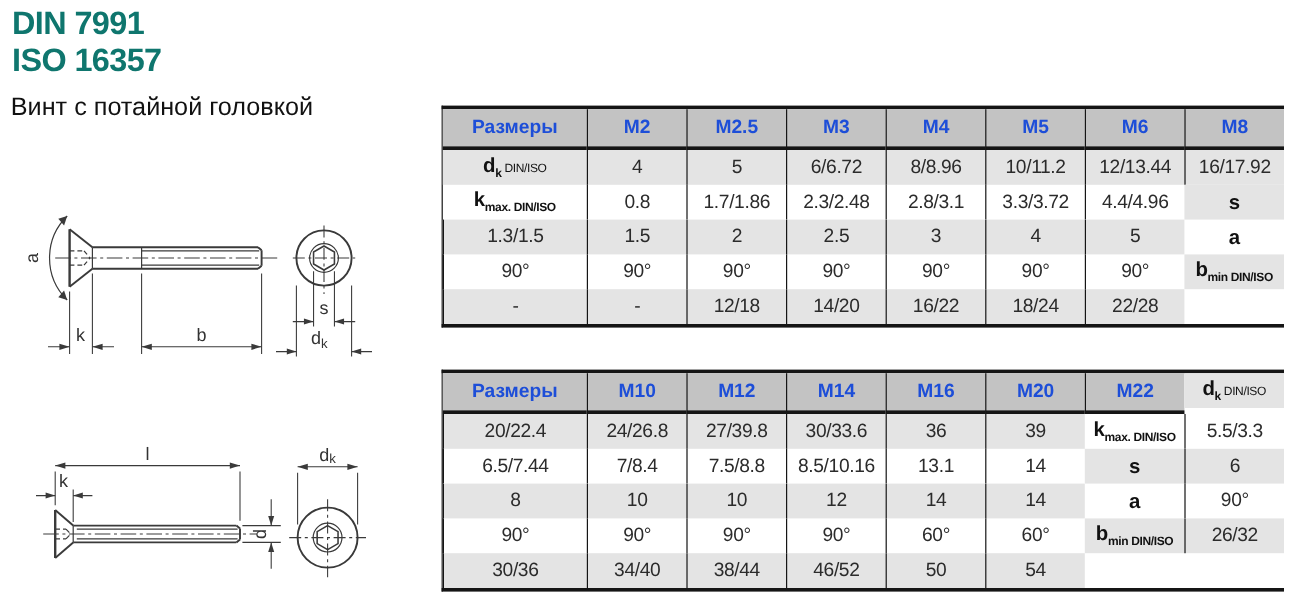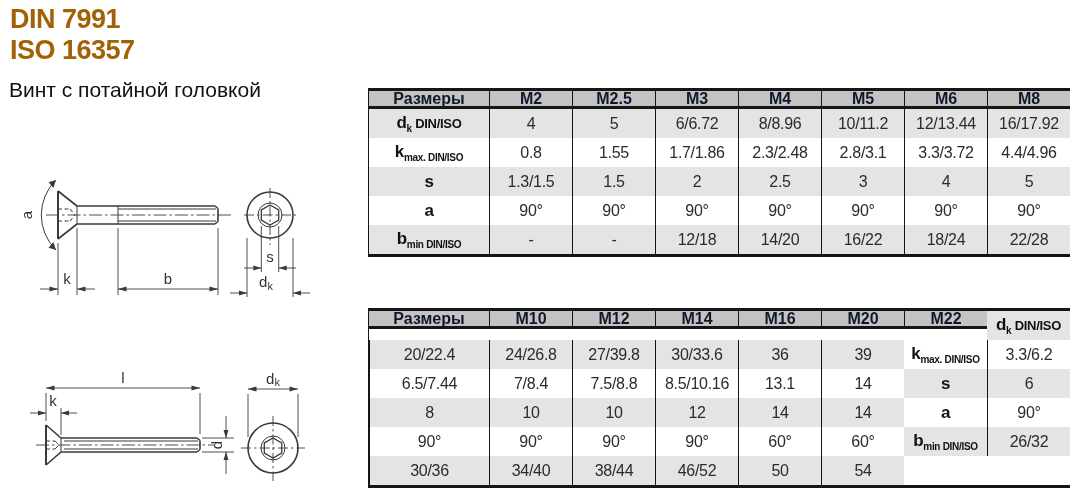--- a/index.html
+++ b/index.html
@@ -5,41 +5,41 @@
   :root{
     --header-bg:#c3c3c3;
     --shade:#e4e4e4;
     --border:#151515;
     --line:#3a3a3a;
   }
   *{box-sizing:border-box;margin:0;padding:0;}
   body{font-family:"Liberation Sans","DejaVu Sans",sans-serif;background:#fff;}
   #screen{position:relative;width:1087px;height:500px;background:#fff;overflow:hidden;}
 
-  .titles{position:absolute;left:10px;top:4px;font-weight:700;font-size:27px;line-height:31px;color:#a16207;letter-spacing:-0.5px;}
+  .titles{position:absolute;left:10px;top:4px;font-weight:700;font-size:27px;line-height:31px;color:#0f766e;letter-spacing:-0.5px;}
   .subtitle{position:absolute;left:9px;top:78px;font-size:21px;color:#111;}
 
   .spec-table{position:absolute;left:368px;width:702px;display:grid;
     grid-template-columns:120px repeat(7,1fr);
     border-top:3px solid var(--border);border-bottom:3px solid var(--border);
     border-left:1px solid var(--border);background:#fff;}
   .t1{top:88px}
   .t2{top:308px}
-  .hcell{height:18px;background:var(--header-bg);border-bottom:3px solid var(--border);
+  .hcell{height:34px;background:var(--header-bg);border-bottom:3px solid var(--border);
     border-left:1px solid var(--border);
     display:flex;align-items:center;justify-content:center;
-    font-weight:700;font-size:16px;color:#0f172a;}
+    font-weight:700;font-size:16px;color:#1d4ed8;}
   .hcell.c0{border-left:none;}
   .cell{height:29px;display:flex;align-items:center;justify-content:center;
     border-left:1px solid var(--border);font-size:16px;color:#2b2b2b;letter-spacing:-0.3px;}
   .cell.c0{border-left:none;}
   .cell.shaded{background:var(--shade);}
   .lbl-base{font-weight:700;font-size:17px;color:#111;}
   .lbl-sub{font-weight:700;font-size:10px;color:#111;}
-  .lbl-suffix{font-weight:700;font-size:13px;color:#111;}
+  .lbl-suffix{font-weight:400;font-size:10px;color:#111;}
 
   svg text{font-family:"Liberation Sans","DejaVu Sans",sans-serif;font-size:15px;fill:#333;}
   svg .dimlbl{font-size:15px;}
   svg .sublbl{font-size:11px;}
   .drawing{position:absolute;}
   .d1{left:10px;top:148px;}
   .d2{left:8px;top:342px;}
 </style>
 </head>
 <body>
@@ -220,21 +220,20 @@
       <div class="cell shaded">5</div>
       <div class="cell shaded">6/6.72</div>
       <div class="cell shaded">8/8.96</div>
       <div class="cell shaded">10/11.2</div>
       <div class="cell shaded">12/13.44</div>
       <div class="cell shaded">16/17.92</div>
       <div class="cell c0">
         <span><span class="lbl-base">k</span><sub class="lbl-sub">max. DIN/ISO</sub></span>
       </div>
       <div class="cell">0.8</div>
-      <div class="cell">1.55</div>
       <div class="cell">1.7/1.86</div>
       <div class="cell">2.3/2.48</div>
       <div class="cell">2.8/3.1</div>
       <div class="cell">3.3/3.72</div>
       <div class="cell">4.4/4.96</div>
       <div class="cell c0 shaded">
         <span><span class="lbl-base">s</span></span>
       </div>
       <div class="cell shaded">1.3/1.5</div>
       <div class="cell shaded">1.5</div>
@@ -277,21 +276,21 @@
       </div>
       <div class="cell shaded">20/22.4</div>
       <div class="cell shaded">24/26.8</div>
       <div class="cell shaded">27/39.8</div>
       <div class="cell shaded">30/33.6</div>
       <div class="cell shaded">36</div>
       <div class="cell shaded">39</div>
       <div class="cell c0">
         <span><span class="lbl-base">k</span><sub class="lbl-sub">max. DIN/ISO</sub></span>
       </div>
-      <div class="cell">3.3/6.2</div>
+      <div class="cell">5.5/3.3</div>
       <div class="cell">6.5/7.44</div>
       <div class="cell">7/8.4</div>
       <div class="cell">7.5/8.8</div>
       <div class="cell">8.5/10.16</div>
       <div class="cell">13.1</div>
       <div class="cell">14</div>
       <div class="cell c0 shaded">
         <span><span class="lbl-base">s</span></span>
       </div>
       <div class="cell shaded">6</div>

